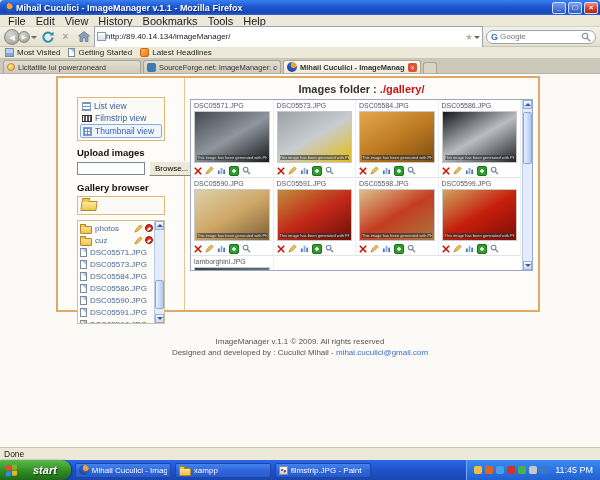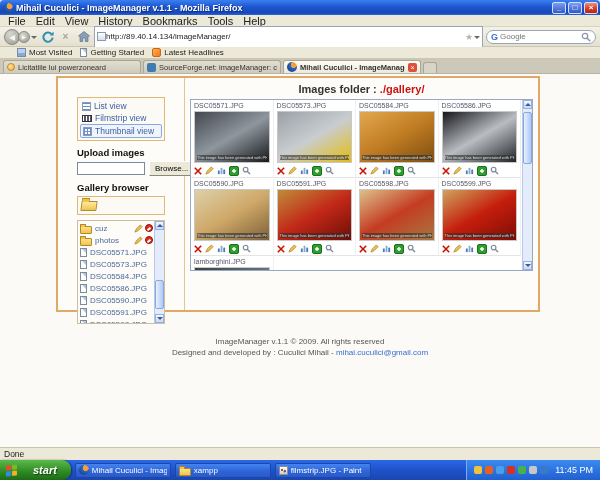--- a/index.html
+++ b/index.html
@@ -49,21 +49,21 @@
     font-family:"Liberation Sans", sans-serif; background:transparent; }
   .star { color:#b8b4a8; font-size:9px; line-height:10px; }
   .star::before { content:"\2605"; }
   .searchbox { width:110px; height:14px; background:#fff; border:1px solid #9aa4b8;
     border-radius:7px; display:flex; align-items:center; gap:2px; padding:0 4px; }
   .gico { font-size:9px; font-weight:bold; color:#3a6ed0; line-height:10px; }
   .gico::before { content:"G"; }
   .searchinput { flex:1; width:50px; border:none; outline:none; font-size:8px; color:#888;
     font-family:"Liberation Sans", sans-serif; background:transparent; }
   .bookmarksbar { height:12px; background:#ece9d8; border-bottom:1px solid #cac6b2;
-    display:flex; align-items:center; gap:8px; padding-left:17px; }
+    display:flex; align-items:center; gap:8px; padding-left:5px; }
   .bm-item { display:flex; align-items:center; gap:3px; font-size:8px; color:#222; }
 
   
   .tabstrip { height:15px; background:#cdc9ba; display:flex; align-items:flex-end; gap:2px;
     padding:1px 3px 0; border-bottom:1px solid #b8b4a4; }
   .tab { width:138px; height:13px; background:linear-gradient(#e2ded0,#cfcbbc);
     border:1px solid #aaa694; border-bottom:none; border-radius:3px 3px 0 0; display:flex;
     align-items:center; gap:3px; padding:0 3px; }
   .tab.active { background:linear-gradient(#fdfcf6,#ece9da); }
   .tablabel { flex:1; font-size:7.5px; color:#333; white-space:nowrap; overflow:hidden; }
@@ -334,32 +334,32 @@
         <div class="side-label">Gallery browser</div>
         <div class="folder-box">
           <span class="icon-openfolder"></span>
         </div>
 
         <div class="tree-box">
           <div class="tree-list">
 
               <div class="tree-row">
                 <span class="ic ic-folder"></span>
-                <span class="tname">cuz</span>
+                <span class="tname">photos</span>
                 <span class="tacts">
                   <svg width="9" height="9" viewBox="0 0 10 10">
                     <path d="M1 9 L2.5 5.5 L7 1 L9 3 L4.5 7.5 Z" fill="#f0c050" stroke="#a88020" stroke-width="0.8"></path>
                   </svg>
                   <span class="icon-stop"></span>
                 </span>
               </div>
 
               <div class="tree-row">
                 <span class="ic ic-folder"></span>
-                <span class="tname">photos</span>
+                <span class="tname">cuz</span>
                 <span class="tacts">
                   <svg width="9" height="9" viewBox="0 0 10 10">
                     <path d="M1 9 L2.5 5.5 L7 1 L9 3 L4.5 7.5 Z" fill="#f0c050" stroke="#a88020" stroke-width="0.8"></path>
                   </svg>
                   <span class="icon-stop"></span>
                 </span>
               </div>
 
               <div class="tree-row">
                 <span class="ic ic-file"></span>

